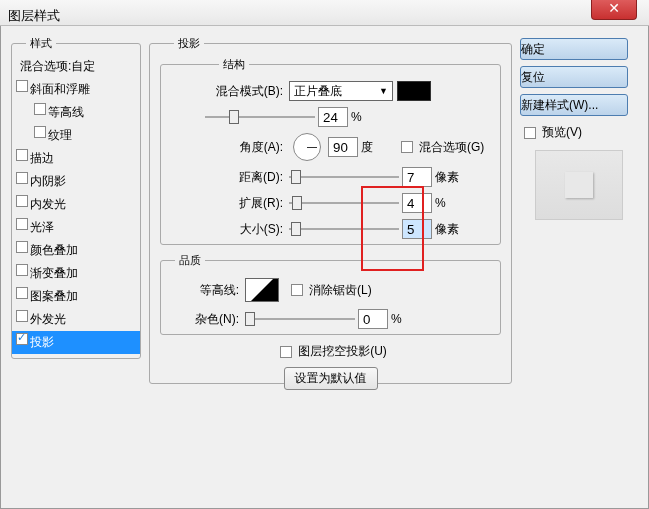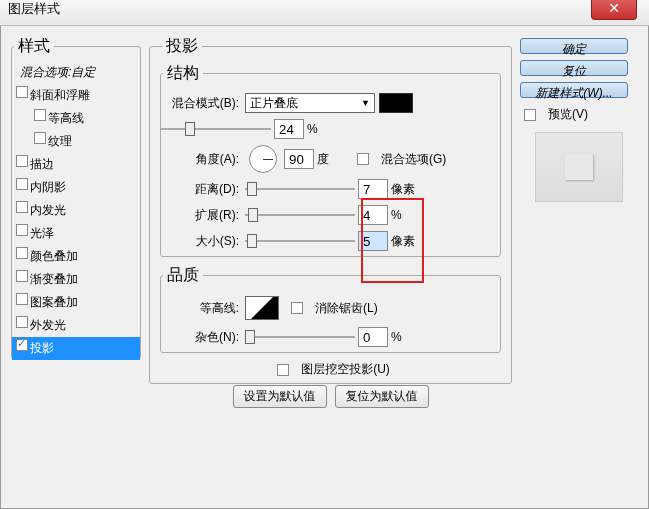--- a/index.html
+++ b/index.html
@@ -8,21 +8,21 @@
   font-size: 12px;
   background: #ccc;
   width: 649px;
   height: 509px;
   overflow: hidden;
 }
 .titlebar {
   height: 26px;
   background: linear-gradient(#f7f7f7, #e8e8e8);
   display: flex;
-  align-items: flex-start;
+  align-items: flex-end;
   padding-left: 8px;
   position: relative;
   border-bottom: 1px solid #bbb;
 }
 .titlebar-text { font-size: 13px; }
 .close-btn {
   position: absolute;
   right: 12px;
   top: -2px;
   width: 46px;
@@ -49,36 +49,35 @@
 .left-panel {
   width: 130px;
 }
 fieldset {
   border: 1px solid #aaa;
   border-radius: 3px;
   padding: 4px 0 0 0;
 }
 fieldset legend {
   padding: 0 4px;
-  margin-left: 2px;
-  font-size: 16px;
+  margin-left: 14px;
+  font-size: 11px;
 }
 .styles-box { height: 323px; }
 .styles-list {
   list-style: none;
 }
 .styles-list li {
   padding: 3px 4px 3px 18px;
   cursor: pointer;
   position: relative;
 }
 .styles-list li.header {
   padding-left: 8px;
   cursor: default;
-  font-style: italic;
 }
 .styles-list li.selected {
   background: #1e90ff;
   color: #fff;
 }
 .styles-list li .chk {
   position: absolute;
   left: 4px;
   top: 2px;
   width: 12px;
@@ -106,21 +105,21 @@
   align-items: center;
   margin: 4px 0;
   height: 22px;
 }
 .row .lbl {
   width: 84px;
   text-align: right;
   padding-right: 6px;
 }
 .combo {
-  width: 130px;
+  width: 104px;
   height: 20px;
   border: 1px solid #666;
   background: #fff;
   padding: 0 4px;
   display: flex;
   align-items: center;
   justify-content: space-between;
 }
 .combo .arrow { font-size: 9px; }
 .swatch {
@@ -148,46 +147,44 @@
 }
 .num-input.sel { background: #cde6ff; }
 .unit { width: 34px; }
 .angle-ctrl {
   width: 28px; height: 28px; border: 1px solid #888; border-radius: 50%; background: #fff; position: relative; margin: 0 4px;
 }
 .angle-ctrl::after {
   content: ""; position: absolute; top: 50%; left: 50%; width: 10px; height: 1px; background: #333; transform-origin: left center; transform: rotate(0deg);
 }
 .chk-inline {
-  display: inline-flex; align-items: center; gap: 12px; margin-left: 6px;
+  display: inline-flex; align-items: center; gap: 6px; margin-left: 6px;
 }
 .chk-inline .chk {
   width: 12px; height: 12px; border: 1px solid #888; background: #fff; position: relative;
 }
 .contour-swatch {
   width: 34px; height: 24px; border: 1px solid #666; background: linear-gradient(135deg, #fff 49%, #000 51%);
   margin-right: 6px;
 }
 .red-box {
   position: absolute;
   border: 2px solid #e02020;
   pointer-events: none;
 }
 .btn {
   display: block;
   width: 108px;
-  height: 16px;
+  height: 22px;
   margin-bottom: 6px;
   border: 1px solid #4d7db0;
   border-radius: 3px;
   background: linear-gradient(#daeaf8, #bcd3ea);
-  text-align: center;
   line-height: 20px;
   cursor: pointer;
-  font-style: italic;
 }
 .btn.primary { font-weight: normal; }
 .right-panel { width: 118px; padding-top: 2px; }
 .preview-well {
   width: 88px; height: 70px; margin: 8px auto 0; background: linear-gradient(#e8e8e8,#ddd); border: 1px solid #ccc; display:flex; align-items:center; justify-content:center;
 }
 .preview-sq {
   width: 28px; height: 26px; background: #e8e8e8; box-shadow: 1px 1px 2px rgba(0,0,0,.25);
 }
 .bottom-btns { display:flex; gap:8px; justify-content:center; margin-top:6px; }
@@ -229,21 +226,21 @@
           <li><span class="chk"></span><span>外发光</span></li>
           <li class="selected"><span class="chk chkd"></span><span>投影</span></li>
         </ul>
     </fieldset>
   </div>
 
   <div class="center-panel" style="position:relative;">
     <fieldset style="height:348px; position:relative;">
       <legend>投影</legend>
 
-      <fieldset class="grp" style="position:relative;">
+      <fieldset class="grp" style="position:relative;padding-left:44px;">
         <legend>结构</legend>
 
         <div class="row">
           <span class="lbl">混合模式(B):</span>
           <div class="combo">
             <span>正片叠底</span>
             <span class="arrow">▼</span>
           </div>
           <div class="swatch"></div>
         </div>
@@ -325,21 +322,20 @@
       </fieldset>
 
       <div style="text-align:center; margin-top:4px;">
         <label class="chk-inline">
           <span class="chk chkd"></span>
           <span>图层挖空投影(U)</span>
         </label>
       </div>
       <div class="bottom-btns">
         <div class="small-btn">设置为默认值</div>
-        <div class="small-btn">复位为默认值</div>
       </div>
     </fieldset>
   </div>
 
   <div class="right-panel">
     <div class="btn primary">确定</div>
     <div class="btn">复位</div>
     <div class="btn">新建样式(W)...</div>
     <label class="chk-inline" style="margin:2px 0 0 4px;">
       <span class="chk chkd"></span>

